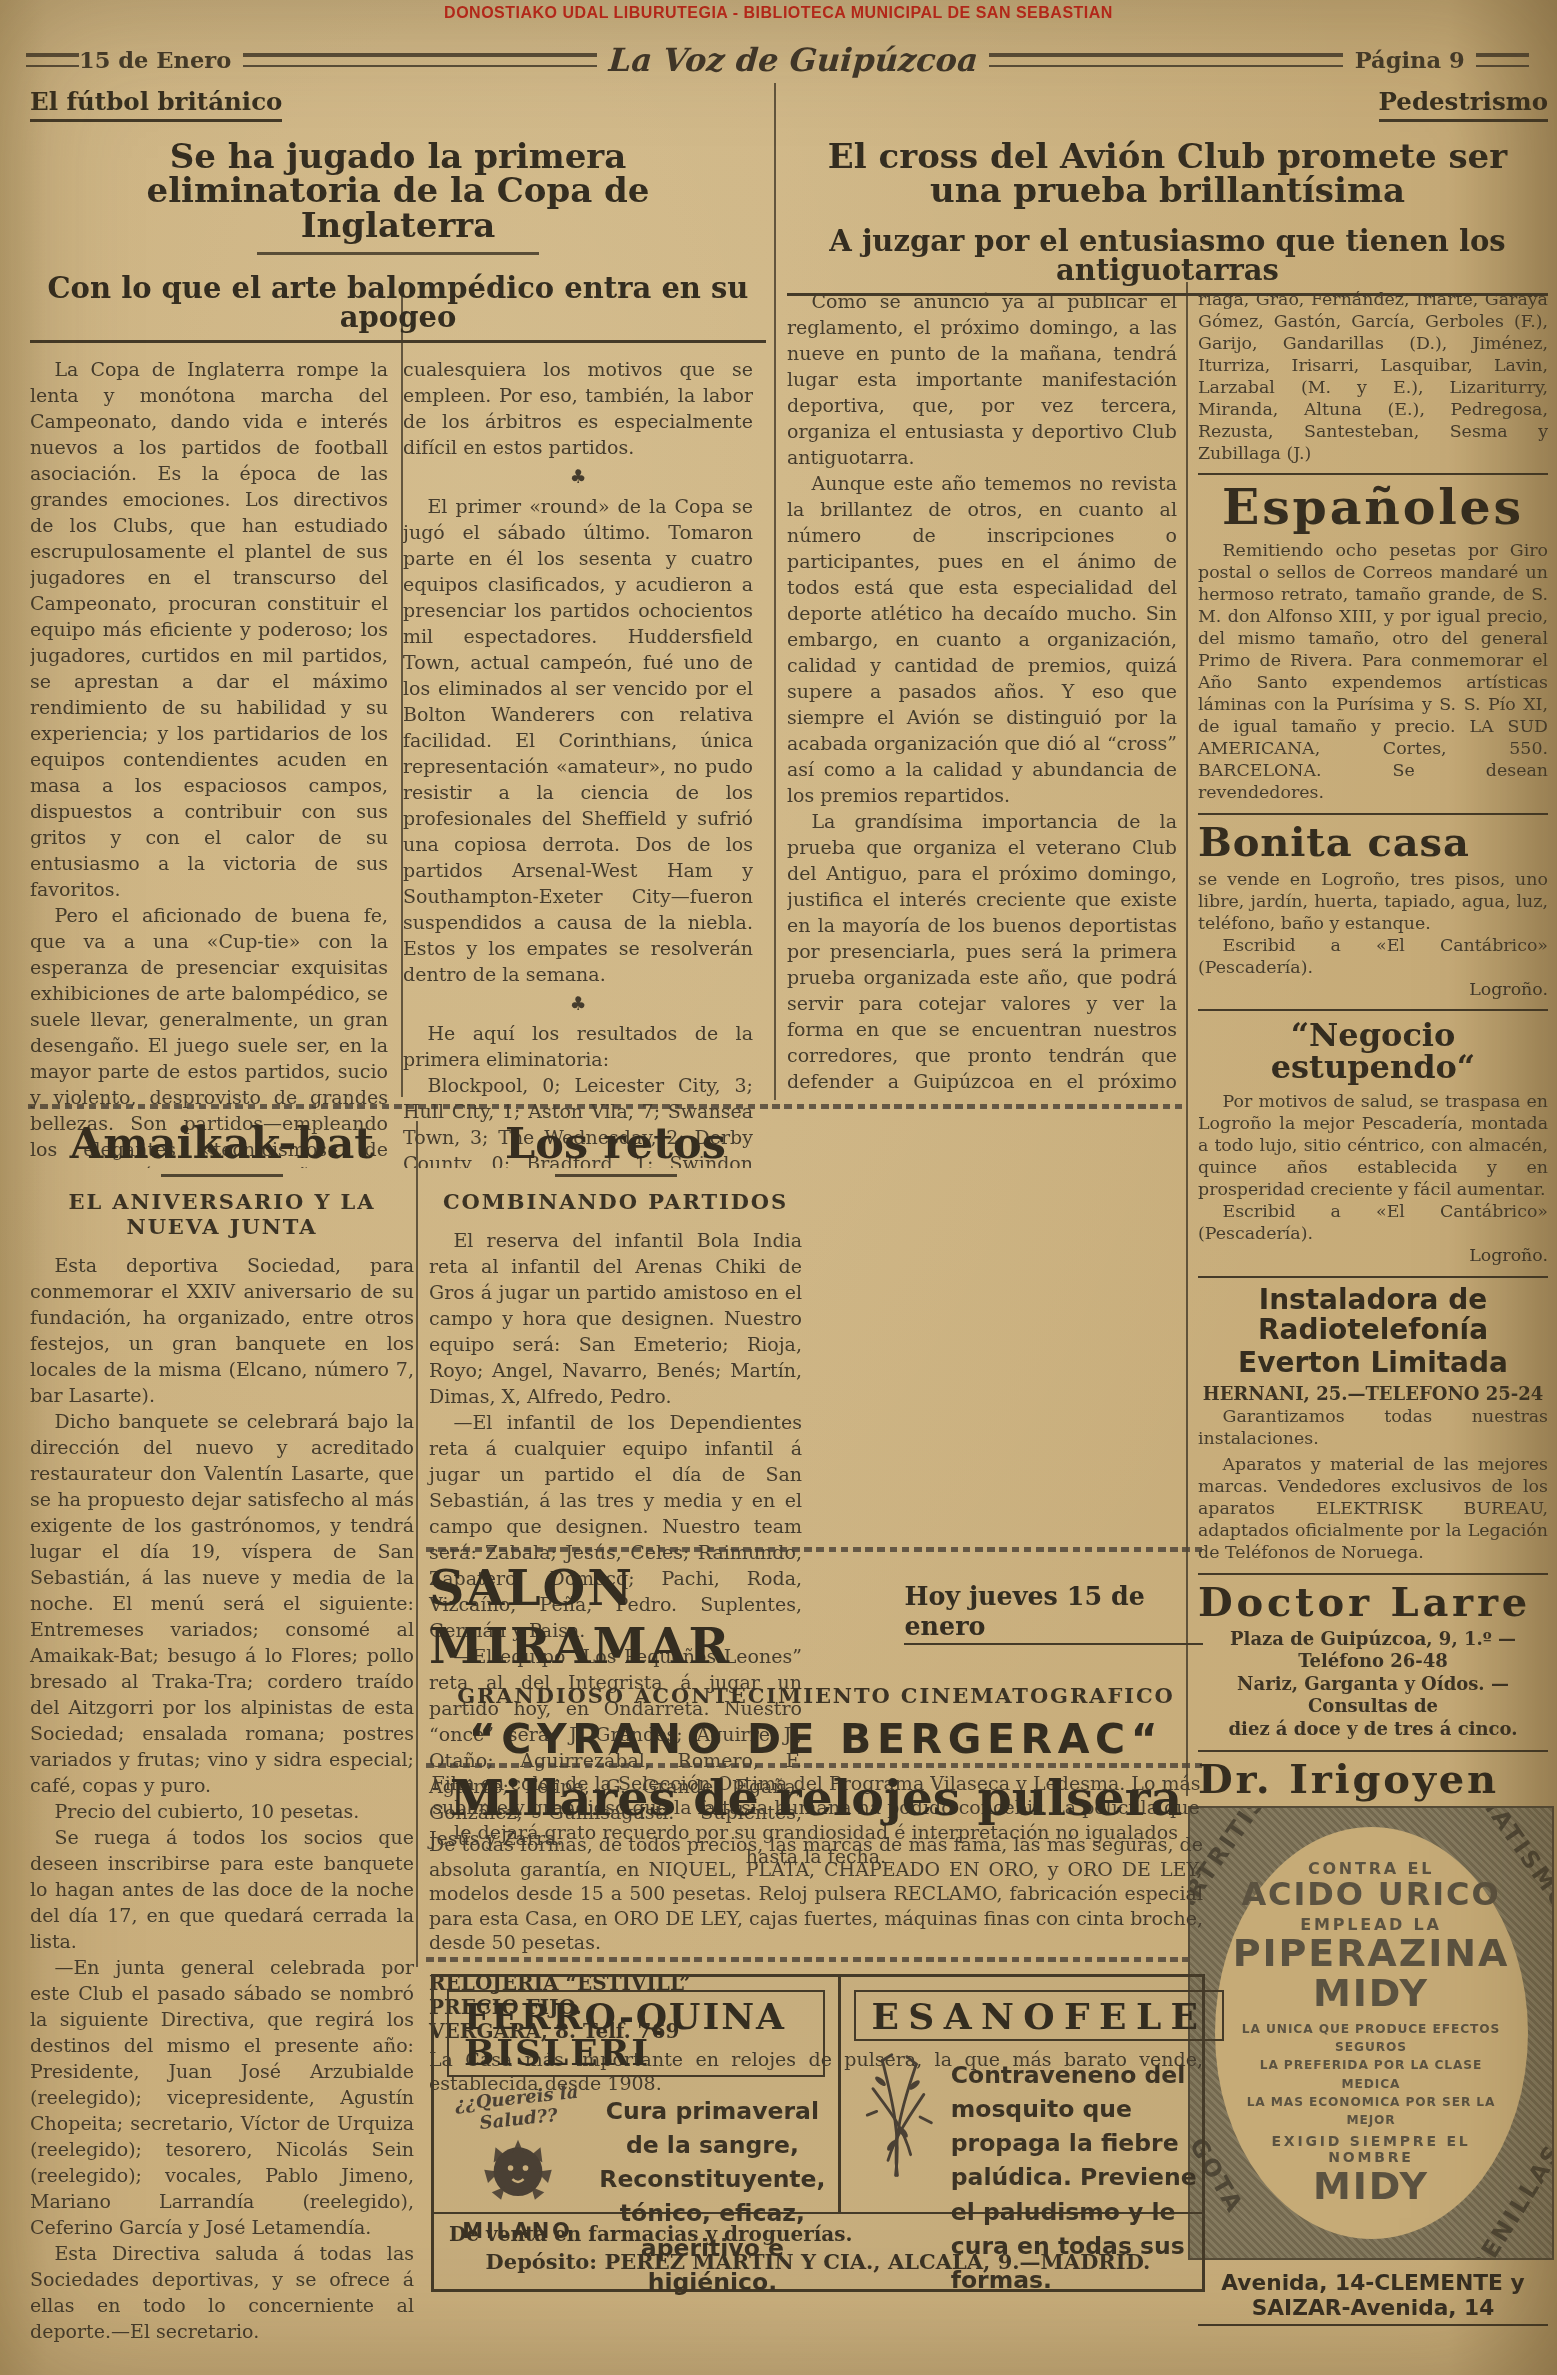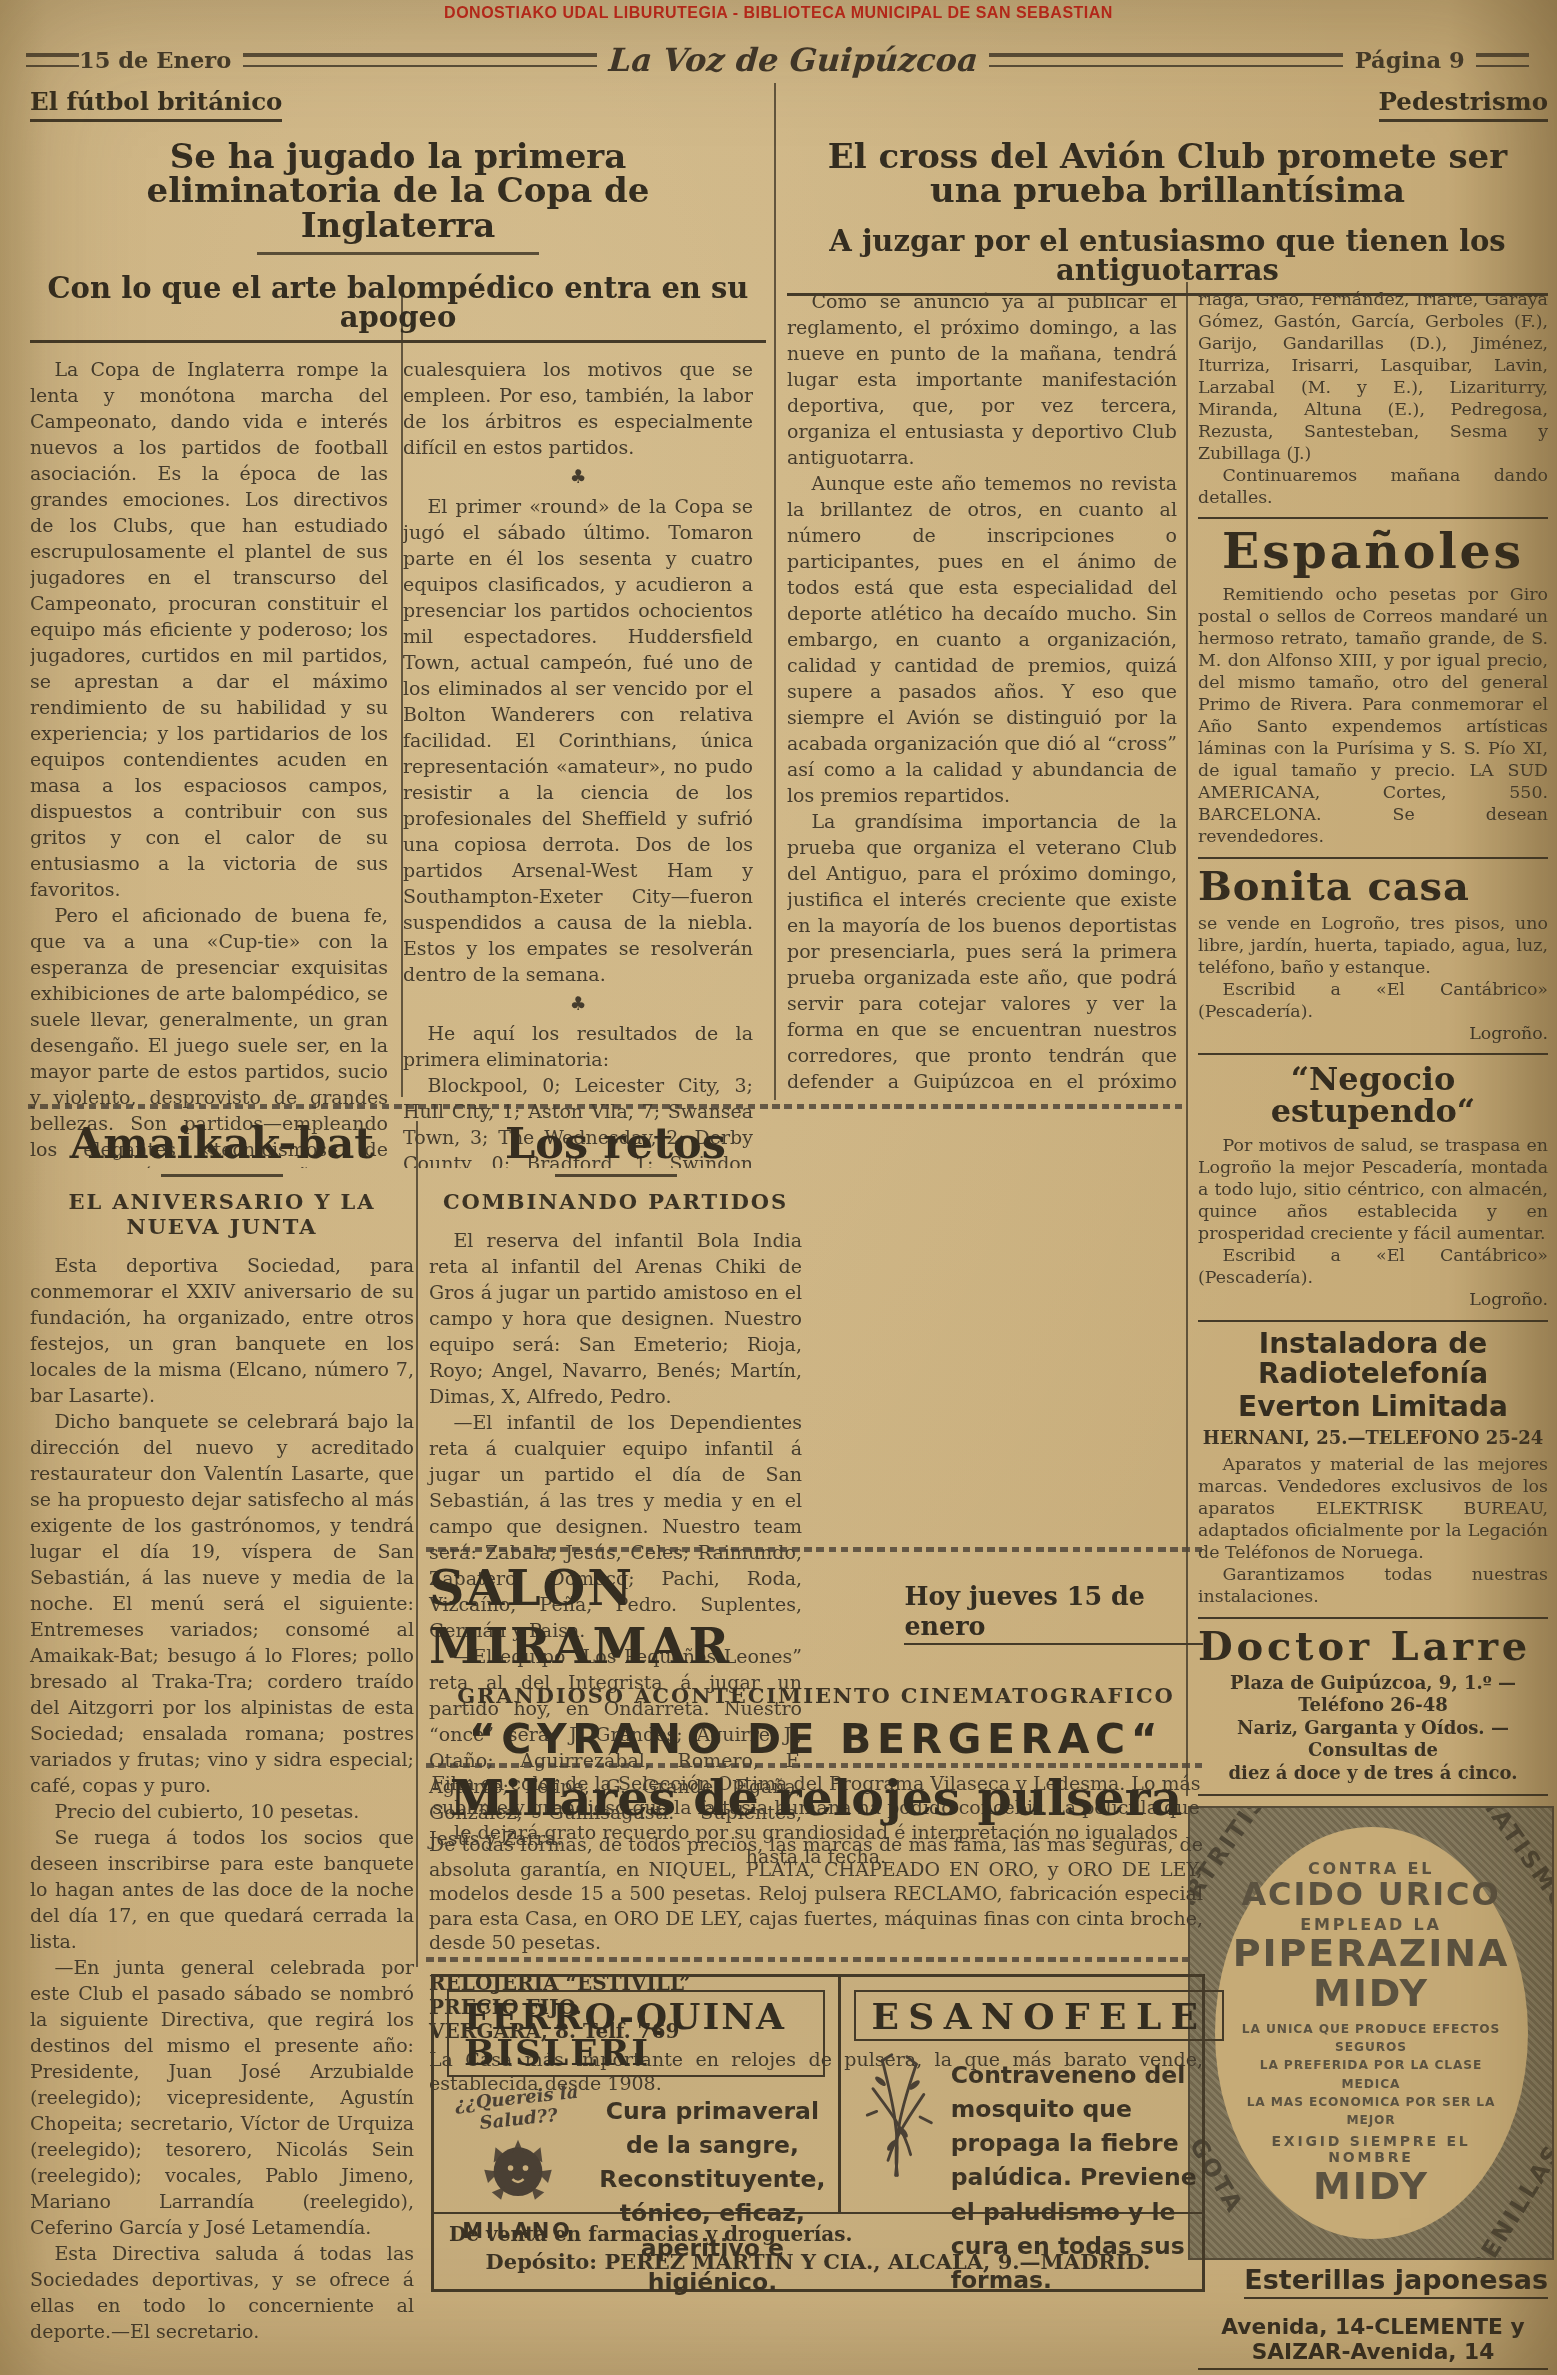--- a/index.html
+++ b/index.html
@@ -161,21 +161,20 @@
   </div>
   <div class="abs col" style="left:787px;top:288px;width:390px;height:812px;">
     <p class="bp">Como se anunció ya al publicar el reglamento, el próximo domingo, a las nueve en punto de la mañana, tendrá lugar esta importante manifestación deportiva, que, por vez tercera, organiza el entusiasta y deportivo Club antiguotarra.</p>
     <p class="bp">Aunque este año tememos no revista la brillantez de otros, en cuanto al número de inscripciones o participantes, pues en el ánimo de todos está que esta especialidad del deporte atlético ha decaído mucho. Sin embargo, en cuanto a organización, calidad y cantidad de premios, quizá supere a pasados años. Y eso que siempre el Avión se distinguió por la acabada organización que dió al “cross” así como a la calidad y abundancia de los premios repartidos.</p>
     <p class="bp">La grandísima importancia de la prueba que organiza el veterano Club del Antiguo, para el próximo domingo, justifica el interés creciente que existe en la mayoría de los buenos deportistas por presenciarla, pues será la primera prueba organizada este año, que podrá servir para cotejar valores y ver la forma en que se encuentran nuestros corredores, que pronto tendrán que defender a Guipúzcoa en el próximo Campeonato nacional.</p>
 
   </div>
 
   <div class="rail">
     <p class="bp noind">riaga, Grao, Fernández, Iriarte, Garaya Gómez, Gastón, García, Gerboles (F.), Garijo, Gandarillas (D.), Jiménez, Iturriza, Irisarri, Lasquibar, Lavin, Larzabal (M. y E.), Lizariturry, Miranda, Altuna (E.), Pedregosa, Rezusta, Santesteban, Sesma y Zubillaga (J.)</p>
-    <p class="bp">Continuaremos mañana dando detalles.</p>
 
     <div class="ad">
       <div class="ad-title-xl">Españoles</div>
       <p class="bp" style="margin-top:7.5px;">Remitiendo ocho pesetas por Giro postal o sellos de Correos mandaré un hermoso retrato, tamaño grande, de S. M. don Alfonso XIII, y por igual precio, del mismo tamaño, otro del general Primo de Rivera. Para conmemorar el Año Santo expendemos artísticas láminas con la Purísima y S. S. Pío XI, de igual tamaño y precio. LA SUD AMERICANA, Cortes, 550. BARCELONA. Se desean revendedores.</p>
     </div>
 
     <div class="ad">
       <div class="ad-title-lg">Bonita casa</div>
       <p class="bp noind" style="margin-top:5.6px;">se vende en Logroño, tres pisos, uno libre, jardín, huerta, tapiado, agua, luz, teléfono, baño y estanque.</p>
       <p class="bp" style="margin:0;">Escribid a «El Cantábrico» (Pescadería).</p>
@@ -186,22 +185,22 @@
       <div class="ad-title-md">“Negocio estupendo“</div>
       <p class="bp" style="margin-top:7.5px;">Por motivos de salud, se traspasa en Logroño la mejor Pescadería, montada a todo lujo, sitio céntrico, con almacén, quince años establecida y en prosperidad creciente y fácil aumentar.</p>
       <p class="bp" style="margin:0;">Escribid a «El Cantábrico» (Pescadería).</p>
       <div class="sig">Logroño.</div>
     </div>
 
     <div class="ad">
       <div class="ad-title-sans">Instaladora de Radiotelefonía</div>
       <div class="ad-title-sans" style="margin-top:3.8px;">Everton Limitada</div>
       <div class="centerline" style="margin-top:5.6px;">HERNANI, 25.—TELEFONO 25-24</div>
+      <p class="bp">Garantizamos todas nuestras instalaciones.</p>
       <p class="bp" style="margin-top:3.8px;">Aparatos y material de las mejores marcas. Vendedores exclusivos de los aparatos ELEKTRISK BUREAU, adaptados oficialmente por la Legación de Teléfonos de Noruega.</p>
-      <p class="bp">Garantizamos todas nuestras instalaciones.</p>
     </div>
 
     <div class="ad">
       <div class="ad-title-lg" style="letter-spacing:3.8px;">Doctor Larre</div>
       <div class="centerline" style="margin-top:5.6px;">Plaza de Guipúzcoa, 9, 1.º — Teléfono 26-48</div>
       <div class="centerline">Nariz, Garganta y Oídos. — Consultas de</div>
       <div class="centerline">diez á doce y de tres á cinco.</div>
     </div>
 
     <div class="ad">

